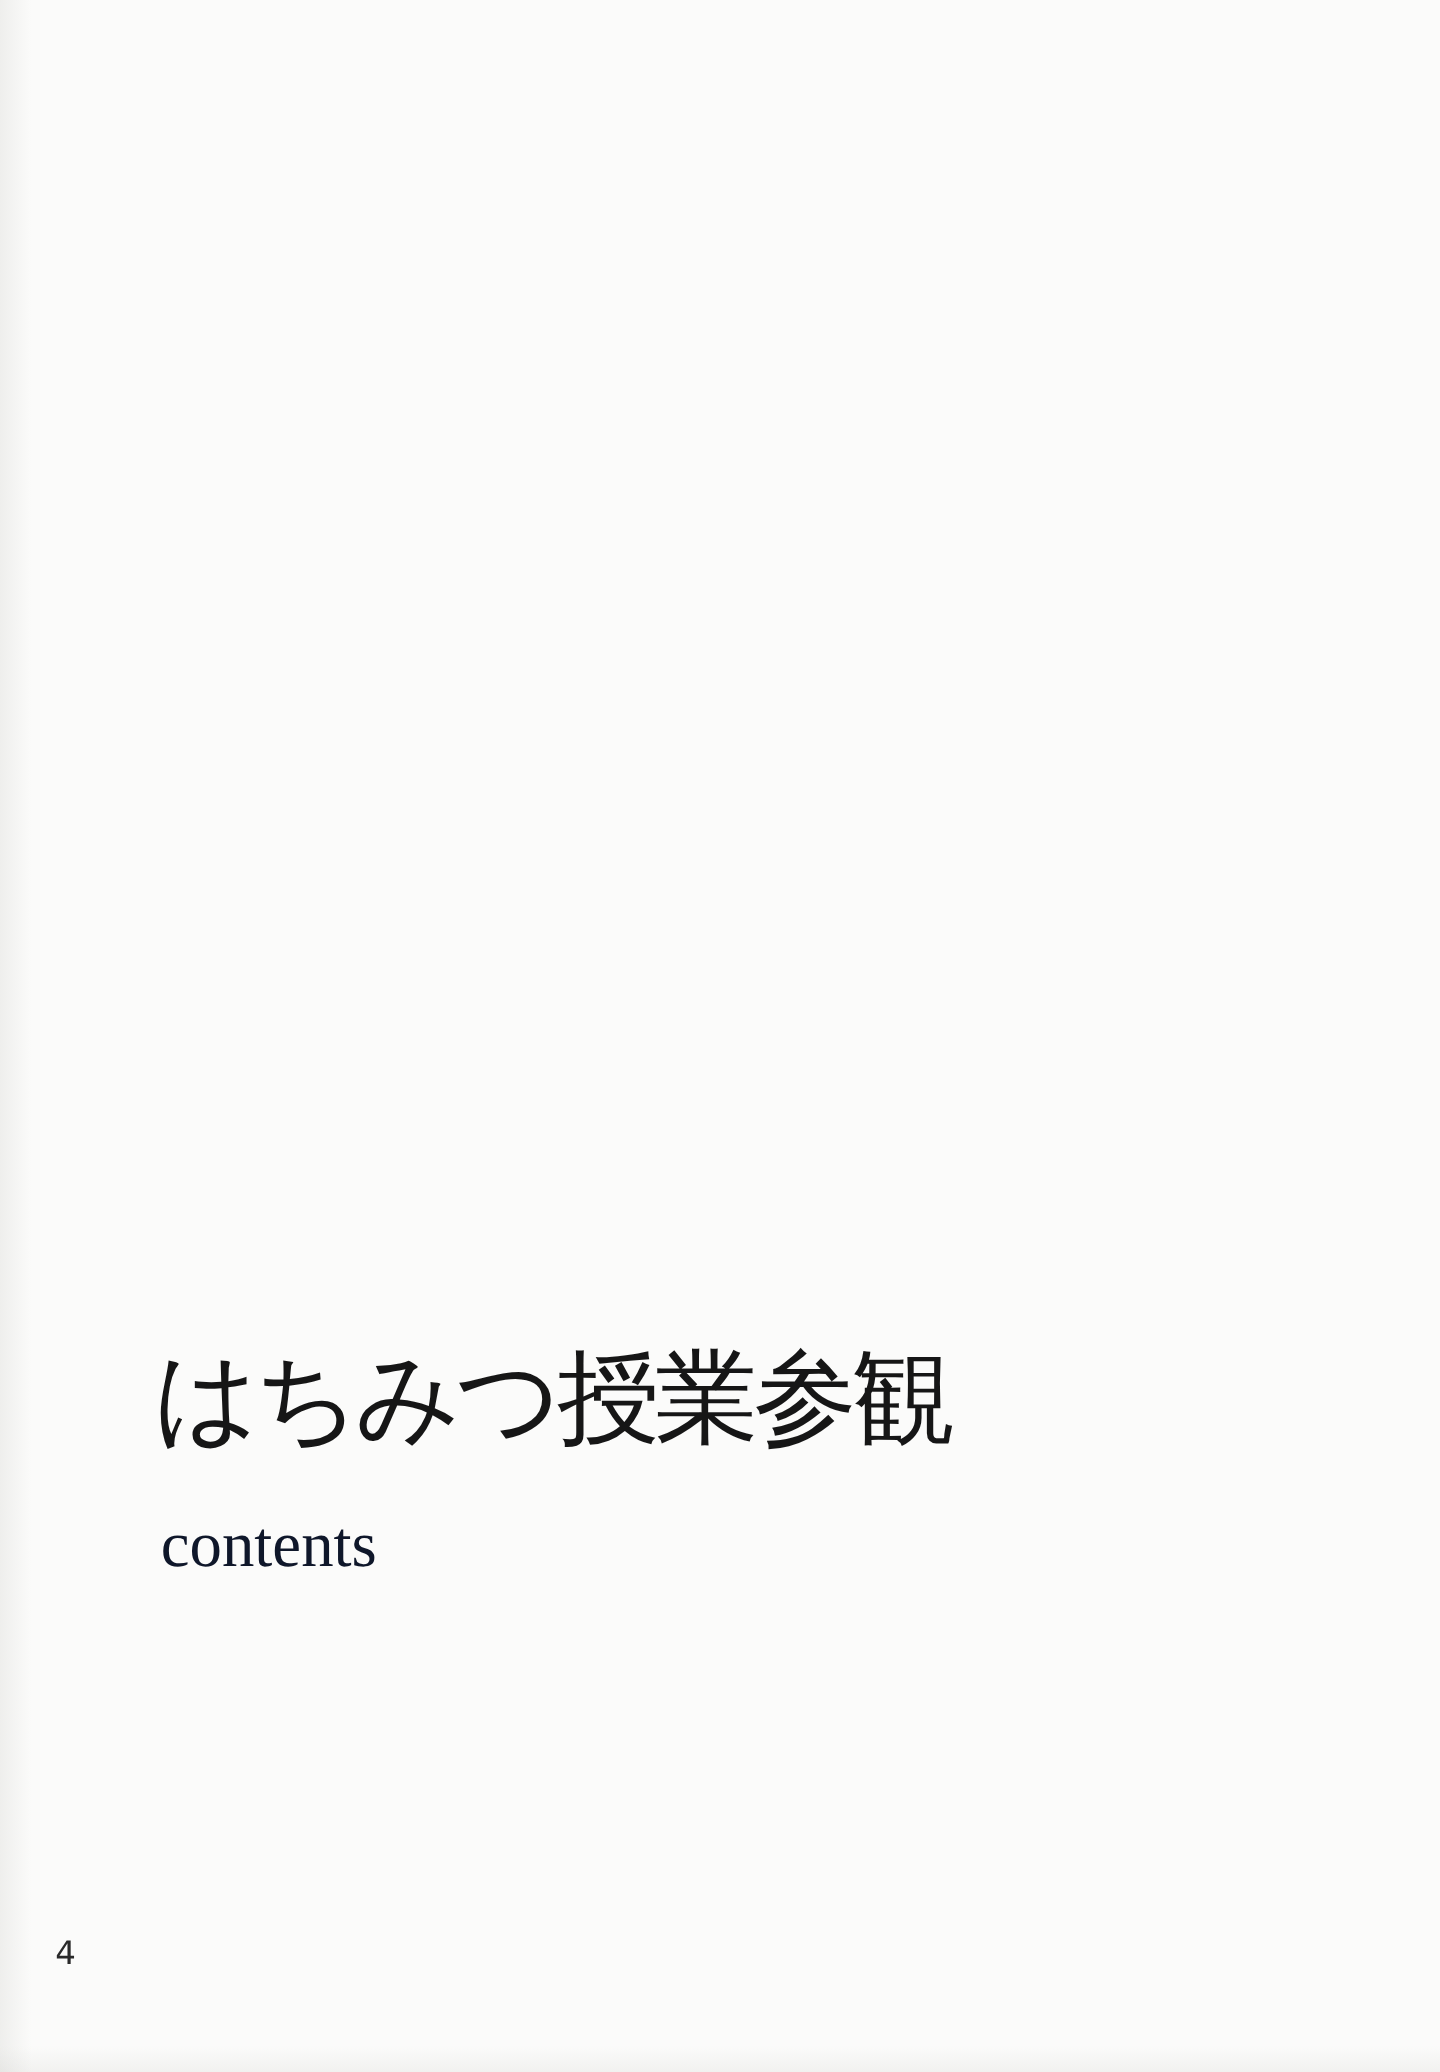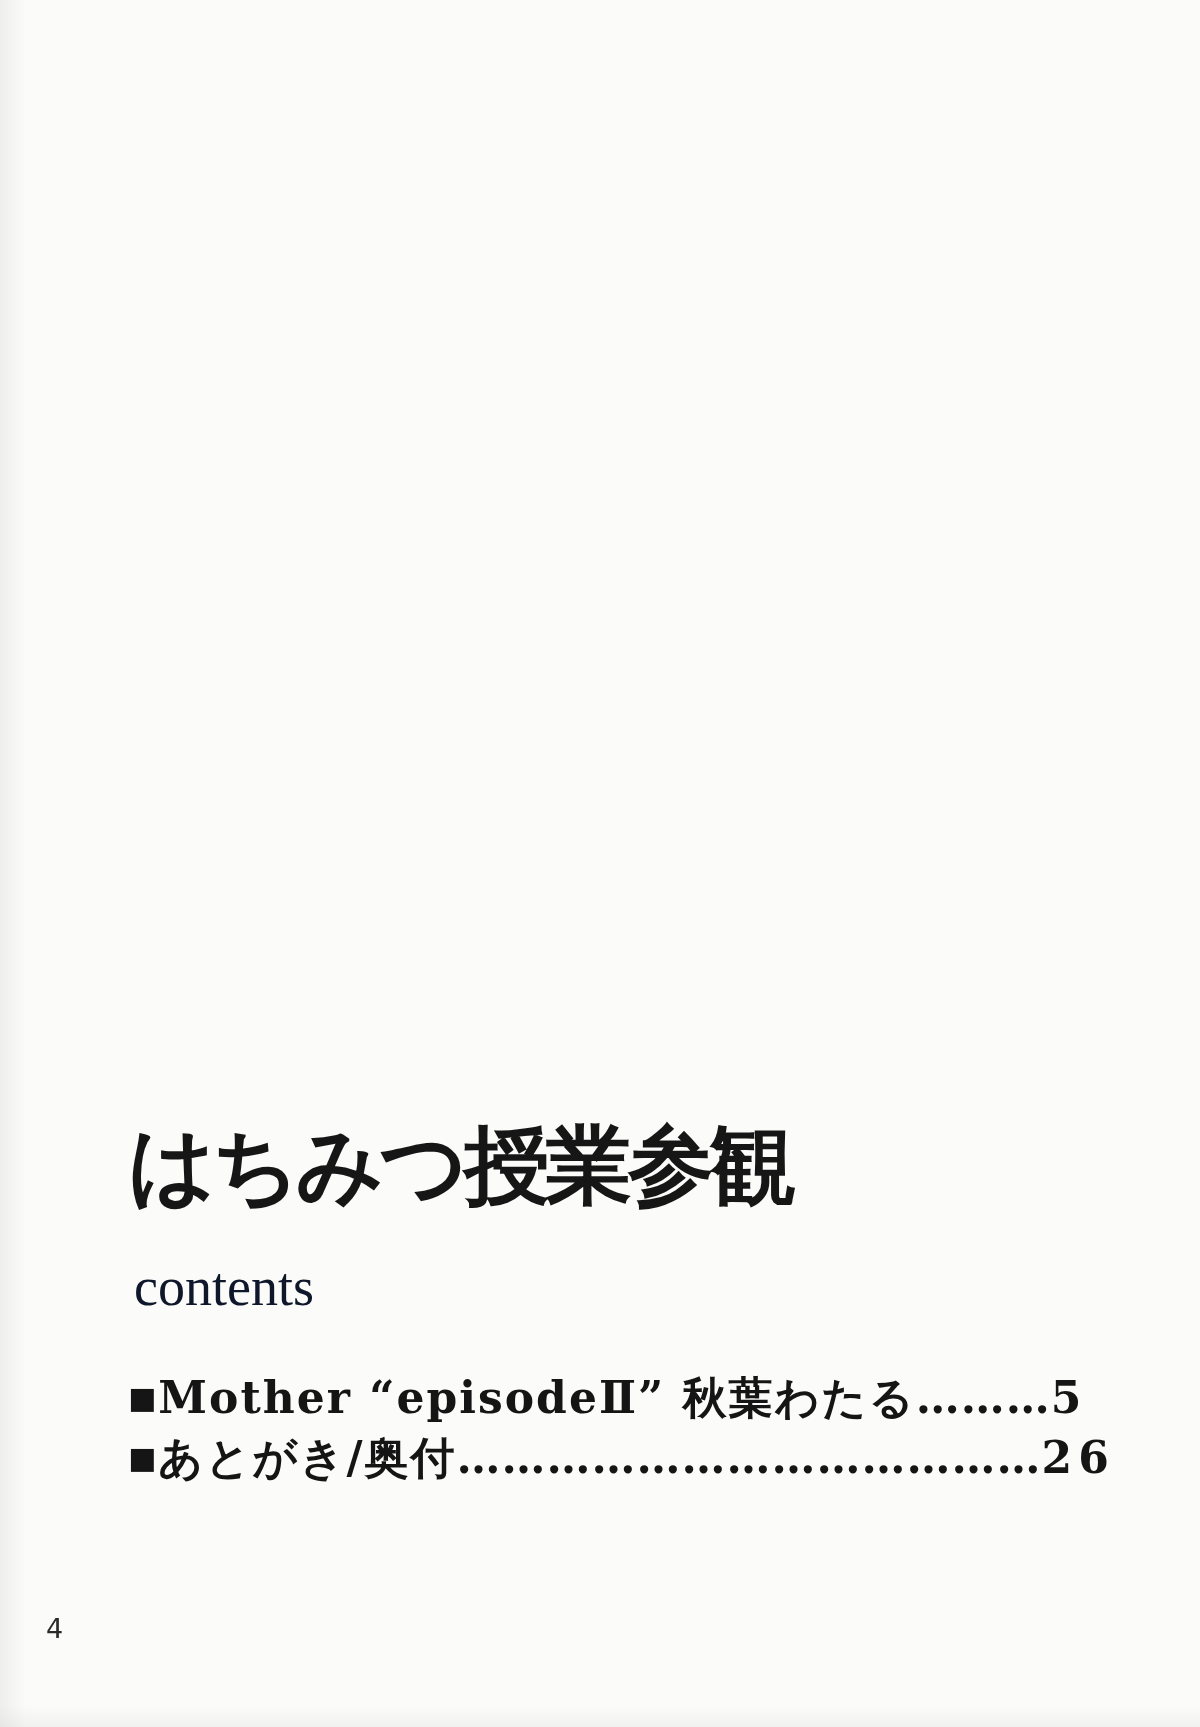--- a/index.html
+++ b/index.html
@@ -32,21 +32,21 @@
     height: 22px;
     background: linear-gradient(to top, rgba(180,180,175,0.14), rgba(180,180,175,0));
     pointer-events: none;
   }
   .doc-title {
     position: absolute;
     left: 128px;
     top: 1118px;
     margin: 0;
     font-family: "DejaVu Sans", sans-serif;
-    font-weight: bold;
+    font-weight: normal;
     font-size: 86px;
     line-height: 1.1;
     letter-spacing: -4px;
     color: #161616;
     white-space: nowrap;
   }
   .contents-heading {
     position: absolute;
     left: 134px;
     top: 1258px;
@@ -95,27 +95,16 @@
 </style>
 </head>
 <body>
 
 <div class="page">
 
   <h1 class="doc-title">はちみつ授業参観</h1>
 
   <div class="contents-heading">contents</div>
 
-  <div class="toc">
-
-    <div class="toc-row">
-      <span class="bullet">■</span><span>Mother “episodeⅡ” 秋葉わたる</span><span class="leader">………</span><span class="toc-page">5</span>
-    </div>
-
-    <div class="toc-row">
-      <span class="bullet">■</span><span>あとがき/奥付</span><span class="leader">…………………………………</span><span class="toc-page">26</span>
-    </div>
-
-  </div>
 
   <div class="page-number">4</div>
 
 </div>
 
 </body></html>

